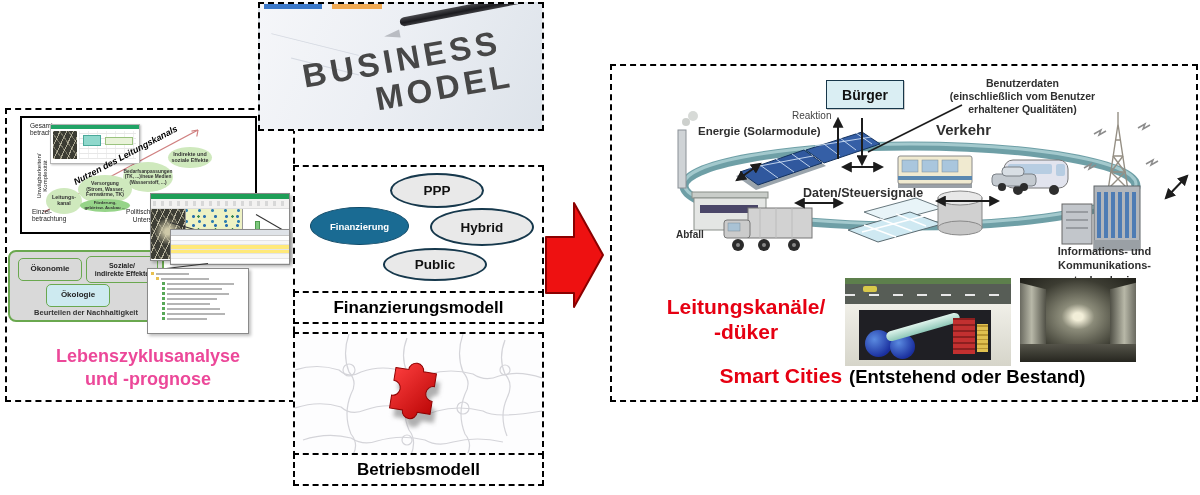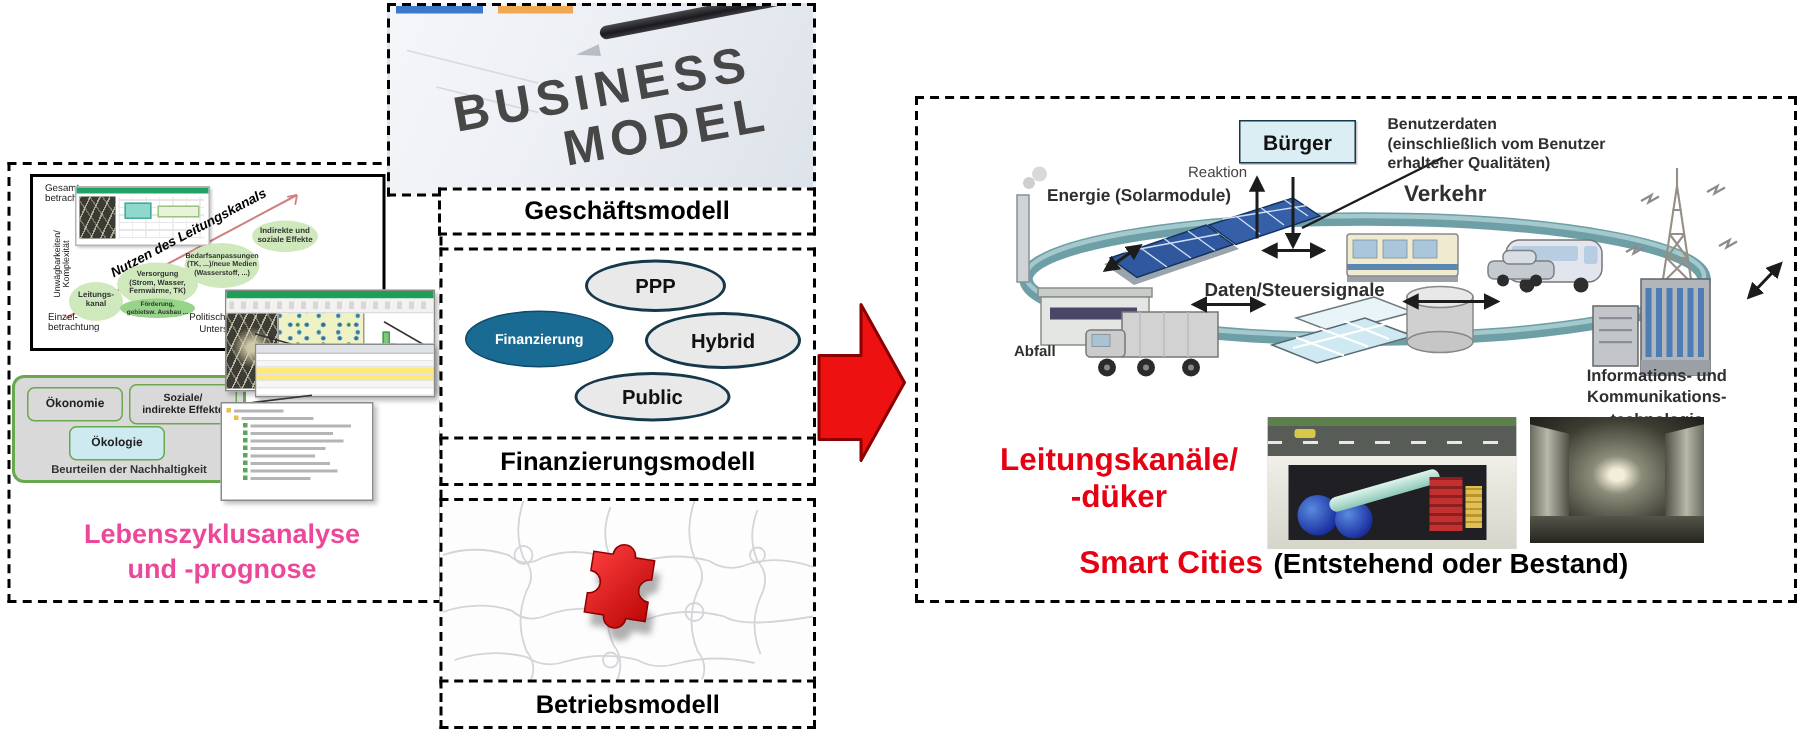--- a/index.html
+++ b/index.html
@@ -255,21 +255,20 @@
     <div class="strip-orange"></div>
     <div class="paper-line" style="left:10px;top:40px;width:90px;transform:rotate(14deg)"></div>
     <div class="paper-line" style="left:30px;top:62px;width:70px;transform:rotate(14deg)"></div>
     <div class="biz-text">
       <div>BUSINESS</div>
       <div class="l2">MODEL</div>
     </div>
     <div class="pen"></div>
     <div class="pen-tip"></div>
   </div>
-  <div class="mlabel" style="left:292px;top:125px;width:248px;height:28px">Geschäftsmodell</div>
 
   <div class="abs dashed fin-box"></div>
   <div class="ellipse opt" style="left:390px;top:173px;width:90px;height:31px">PPP</div>
   <div class="ellipse opt" style="left:430px;top:208px;width:100px;height:34px">Hybrid</div>
   <div class="ellipse fin-main" style="left:310px;top:207px;width:97px;height:36px">Finanzierung</div>
   <div class="ellipse opt" style="left:383px;top:248px;width:100px;height:29px">Public</div>
   <div class="mlabel" style="left:293px;top:291px;width:247px;height:29px">Finanzierungsmodell</div>
 
   <div class="abs dashed puzzle-box">
     <svg width="247" height="121" viewBox="0 0 247 121">
@@ -423,21 +422,21 @@
     <g stroke="#1c1c1c" stroke-width="2">
       <line x1="127" y1="116" x2="150" y2="100" marker-start="url(#ah)" marker-end="url(#ah)"></line>
       <line x1="233" y1="103" x2="272" y2="103" marker-start="url(#ah)" marker-end="url(#ah)"></line>
       <line x1="186" y1="139" x2="232" y2="139" marker-start="url(#ah)" marker-end="url(#ah)"></line>
       <line x1="327" y1="137" x2="388" y2="137" marker-start="url(#ah)" marker-end="url(#ah)"></line>
       <line x1="556" y1="134" x2="577" y2="112" marker-start="url(#ah)" marker-end="url(#ah)"></line>
     </g>
   </svg>
 
   <div class="abs buerger-box">Bürger</div>
-  <div class="abs rlabel pre" style="left:925px;top:77px;width:195px;text-align:left;font-size:10.5px;line-height:1.25">Benutzerdaten
+  <div class="abs rlabel pre" style="left:925px;top:77px;width:195px;text-align:center;font-size:10.5px;line-height:1.25">Benutzerdaten
 (einschließlich vom Benutzer
 erhaltener Qualitäten)</div>
   <div class="abs" style="left:792px;top:110px;font-size:10px;color:#444">Reaktion</div>
   <div class="abs rlabel" style="left:698px;top:125px;font-size:11.5px">Energie (Solarmodule)</div>
   <div class="abs rlabel" style="left:936px;top:121px;font-size:15px">Verkehr</div>
   <div class="abs rlabel" style="left:803px;top:186px;font-size:12.5px">Daten/Steuersignale</div>
   <div class="abs rlabel" style="left:676px;top:229px;font-size:10px">Abfall</div>
   <div class="abs rlabel pre" style="left:1042px;top:244px;width:125px;text-align:center;font-size:11px;line-height:1.3">Informations- und
 Kommunikations-
 technologie</div>

